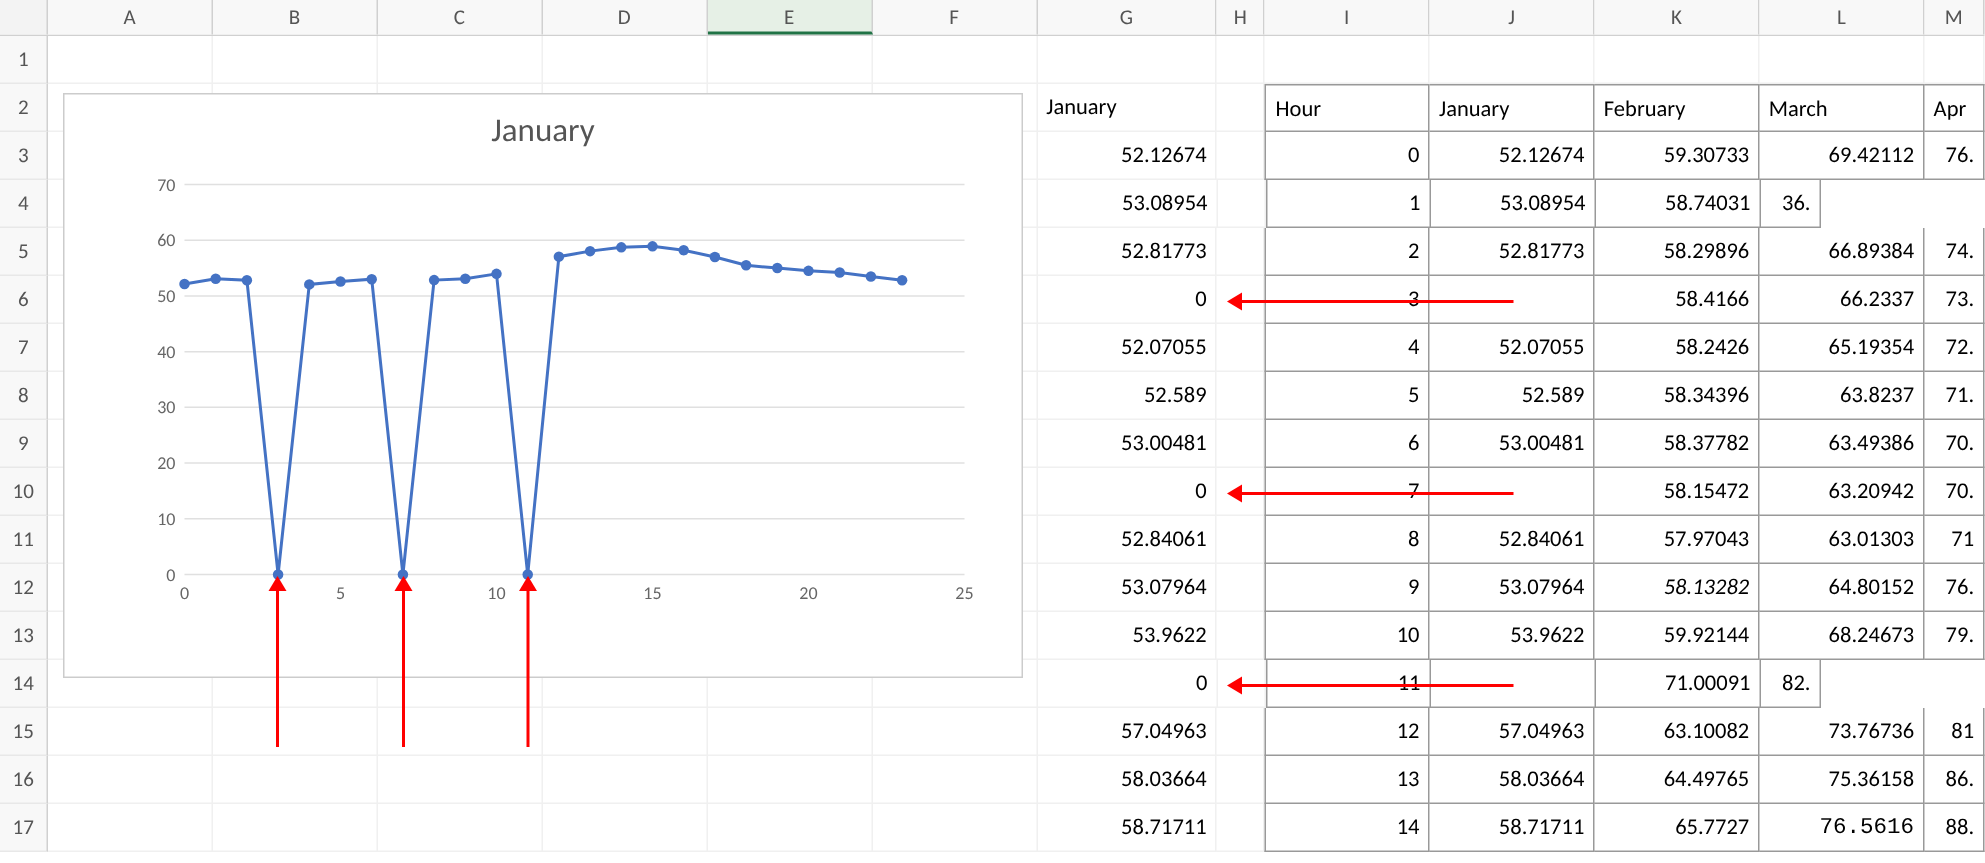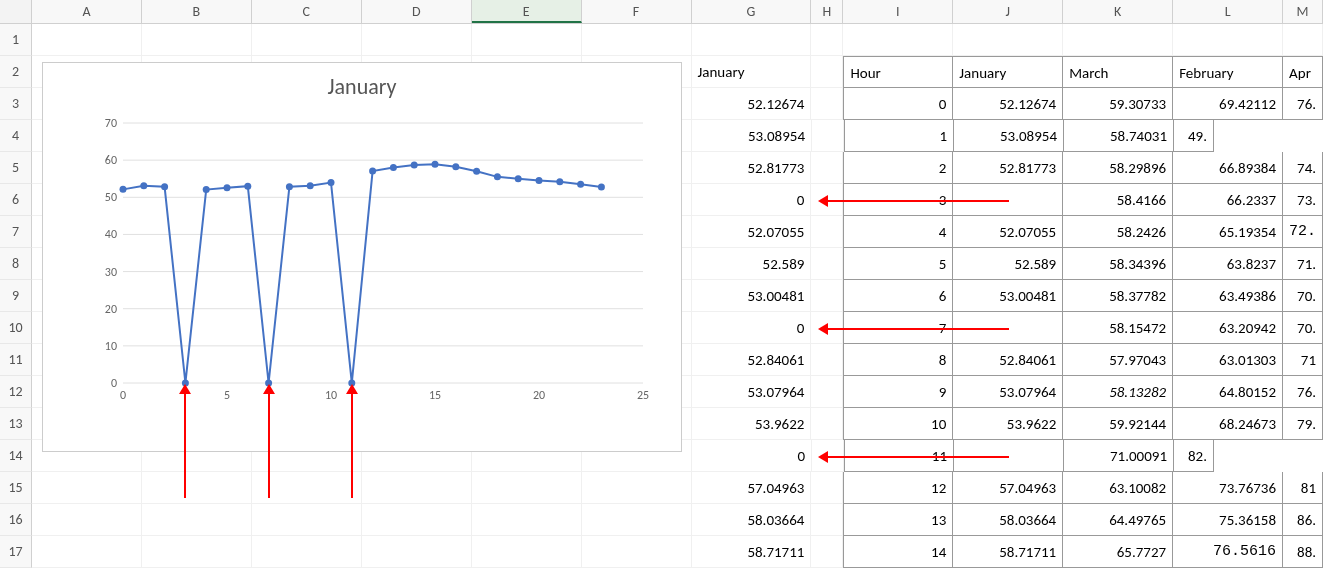--- a/index.html
+++ b/index.html
@@ -155,22 +155,22 @@
         <div class="cell" style="width: 110px;"></div>
         <div class="cell" style="width: 110px;"></div>
         <div class="cell" style="width: 110px;"></div>
         <div class="cell" style="width: 110px;"></div>
         <div class="cell" style="width: 110px;"></div>
         <div class="cell" style="width: 110px;"></div>
         <div class="cell" style="width: 120px;">January</div>
         <div class="cell" style="width: 32px;"></div>
         <div class="cell bborder rborder tborder lborder" style="width: 110px;">Hour</div>
         <div class="cell bborder rborder tborder" style="width: 110px;">January</div>
+        <div class="cell bborder rborder tborder" style="width: 110px;">February</div>
         <div class="cell bborder rborder tborder" style="width: 110px;">March</div>
-        <div class="cell bborder rborder tborder" style="width: 110px;">February</div>
         <div class="cell bborder rborder tborder" style="width: 40px;">Apr</div>
       </div>
       <div class="row">
         <div class="row-h">3</div>
         <div class="cell" style="width: 110px;"></div>
         <div class="cell" style="width: 110px;"></div>
         <div class="cell" style="width: 110px;"></div>
         <div class="cell" style="width: 110px;"></div>
         <div class="cell" style="width: 110px;"></div>
         <div class="cell" style="width: 110px;"></div>
@@ -188,21 +188,21 @@
         <div class="cell" style="width: 110px;"></div>
         <div class="cell" style="width: 110px;"></div>
         <div class="cell" style="width: 110px;"></div>
         <div class="cell" style="width: 110px;"></div>
         <div class="cell" style="width: 110px;"></div>
         <div class="cell num" style="width: 120px;">53.08954</div>
         <div class="cell" style="width: 32px;"></div>
         <div class="cell num bborder rborder lborder" style="width: 110px;">1</div>
         <div class="cell num bborder rborder" style="width: 110px;">53.08954</div>
         <div class="cell num bborder rborder" style="width: 110px;">58.74031</div>
-        <div class="cell num bborder rborder" style="width: 40px;">49.</div>
+        <div class="cell num bborder rborder" style="width: 40px;">36.</div>
       </div>
       <div class="row">
         <div class="row-h">5</div>
         <div class="cell" style="width: 110px;"></div>
         <div class="cell" style="width: 110px;"></div>
         <div class="cell" style="width: 110px;"></div>
         <div class="cell" style="width: 110px;"></div>
         <div class="cell" style="width: 110px;"></div>
         <div class="cell" style="width: 110px;"></div>
         <div class="cell num" style="width: 120px;">52.81773</div>
@@ -236,21 +236,21 @@
         <div class="cell" style="width: 110px;"></div>
         <div class="cell" style="width: 110px;"></div>
         <div class="cell" style="width: 110px;"></div>
         <div class="cell" style="width: 110px;"></div>
         <div class="cell num" style="width: 120px;">52.07055</div>
         <div class="cell" style="width: 32px;"></div>
         <div class="cell num bborder rborder lborder" style="width: 110px;">4</div>
         <div class="cell num bborder rborder" style="width: 110px;">52.07055</div>
         <div class="cell num bborder rborder" style="width: 110px;">58.2426</div>
         <div class="cell num bborder rborder" style="width: 110px;">65.19354</div>
-        <div class="cell num bborder rborder" style="width: 40px; font-family: Liberation Mono, monospace;">72.</div>
+        <div class="cell num bborder rborder" style="width: 40px;">72.</div>
       </div>
       <div class="row">
         <div class="row-h">8</div>
         <div class="cell" style="width: 110px;"></div>
         <div class="cell" style="width: 110px;"></div>
         <div class="cell" style="width: 110px;"></div>
         <div class="cell" style="width: 110px;"></div>
         <div class="cell" style="width: 110px;"></div>
         <div class="cell" style="width: 110px;"></div>
         <div class="cell num" style="width: 120px;">52.589</div>

